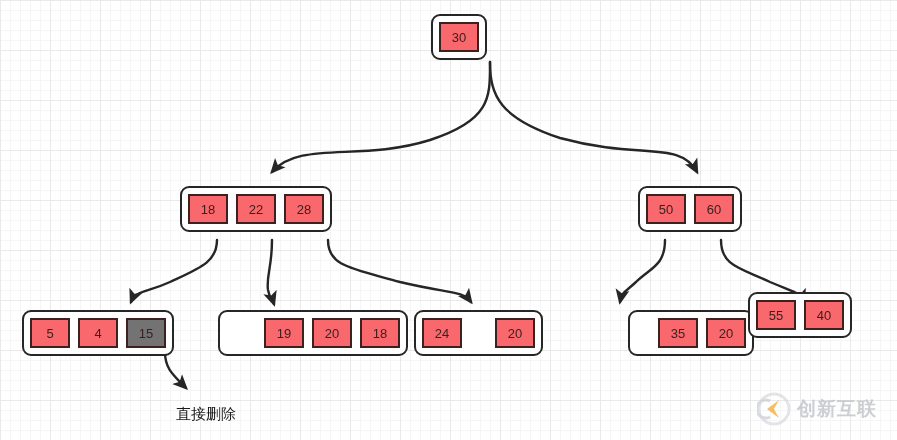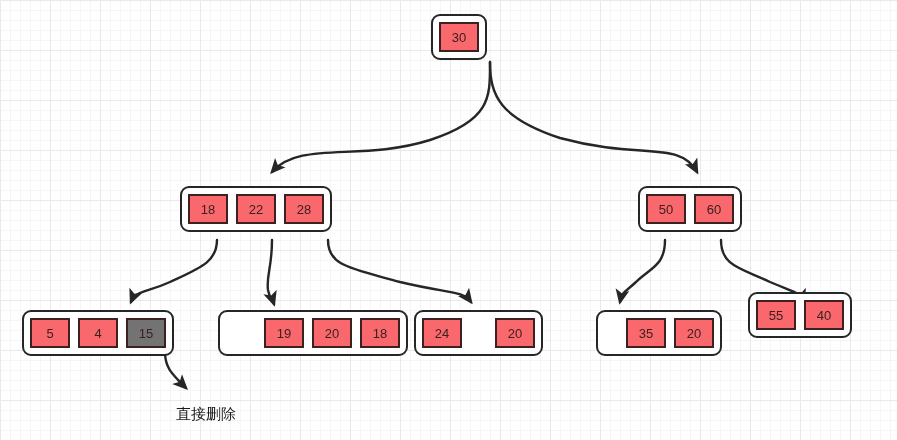--- a/index.html
+++ b/index.html
@@ -126,27 +126,35 @@
       </div>
       <div class="node" style="left: 218px; top: 310px; padding-left: 44px;">
         <div class="cell red">19</div>
         <div class="cell red">20</div>
         <div class="cell red">18</div>
       </div>
       <div class="node" style="left: 414px; top: 310px; gap: 33px;">
         <div class="cell red">24</div>
         <div class="cell red">20</div>
       </div>
-      <div class="node" style="left: 596px; top: 310px; padding-left: 28px;">
+      <div class="node" style="left: 628px; top: 310px; padding-left: 28px;">
         <div class="cell red">35</div>
         <div class="cell red">20</div>
       </div>
       <div class="node" style="left: 748px; top: 292px;">
         <div class="cell red">55</div>
         <div class="cell red">40</div>
       </div>
     </div>
   <div id="annotation-layer">
       <div class="annotation" style="left: 176px; top: 405px;">直接删除</div>
     </div>
 
+  <div id="watermark">
+    <svg width="34" height="34" viewBox="0 0 34 34">
+      <circle cx="17" cy="17" r="15" fill="none" stroke="#d7dade" stroke-width="3"></circle>
+      <path d="M 22 8 L 10 17 L 22 26 L 17 17 Z" fill="#f0a82a"></path>
+      <path d="M 13 9 A 9 9 0 1 0 13 25" fill="none" stroke="#c9ccd2" stroke-width="3"></path>
+    </svg>
+    <span class="wm-text">创新互联</span>
+  </div>
 
 </div>
 
 </body></html>

